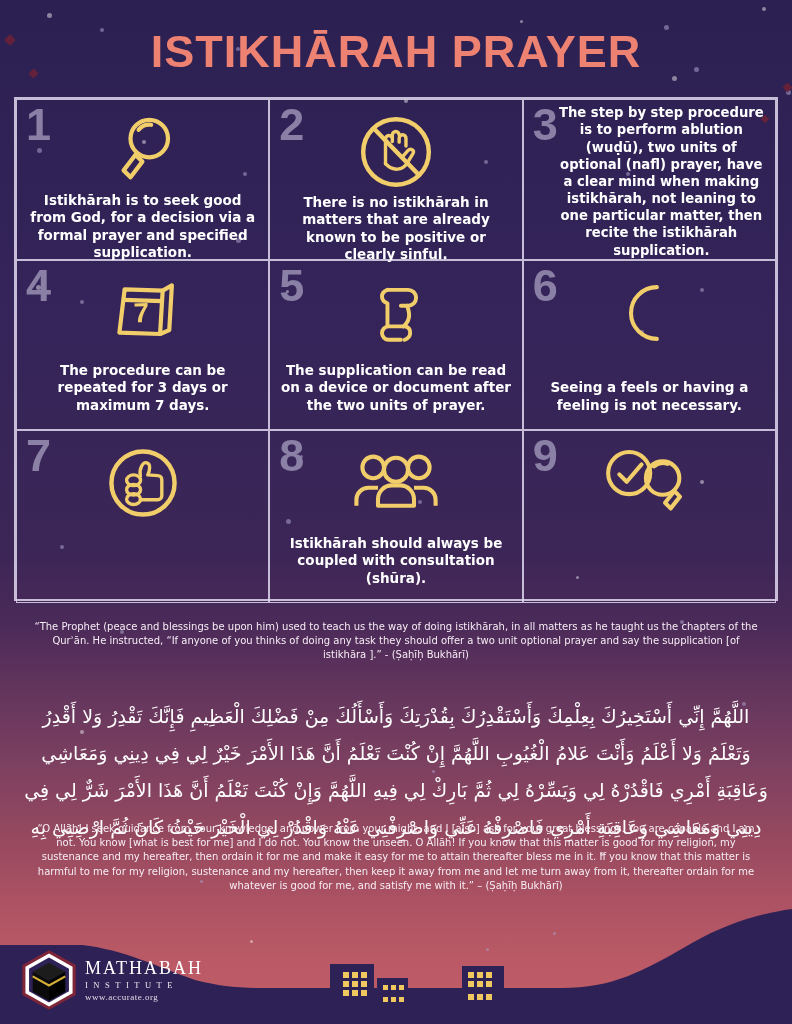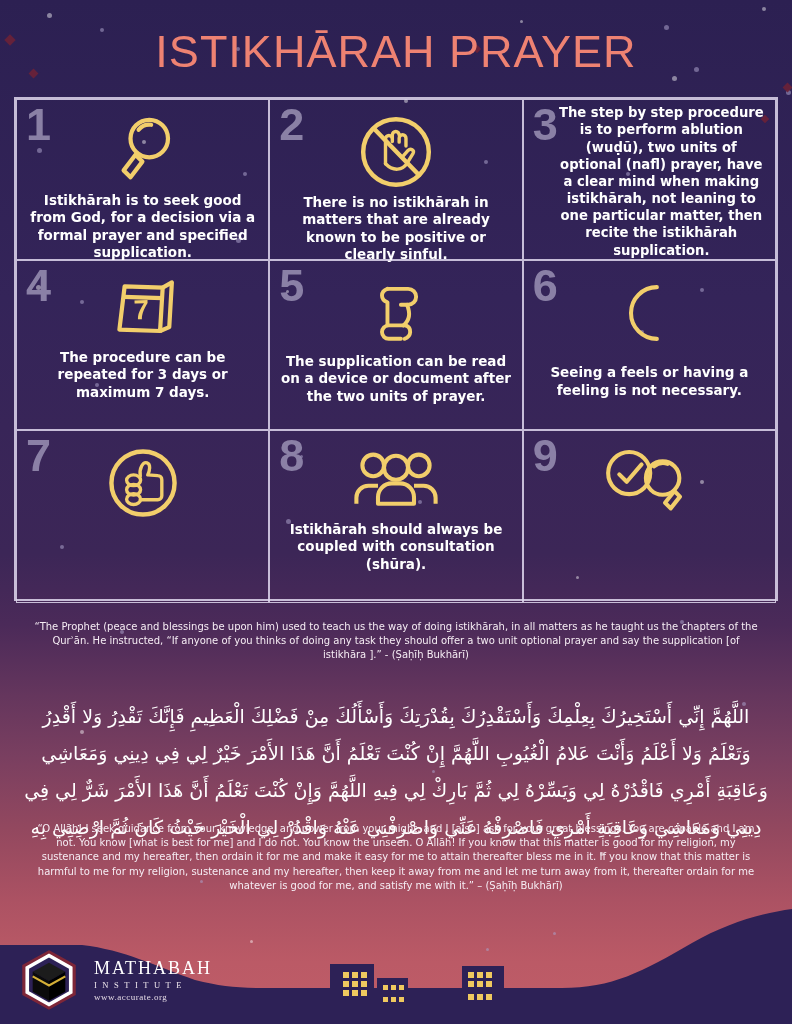--- a/index.html
+++ b/index.html
@@ -10,21 +10,21 @@
     background: linear-gradient(180deg,
       #2c2052 0%, #342459 29%, #3c2657 54%, #4b2a59 61%,
       #65365d 68%, #7a3f60 74%, #93485f 81%, #ac5263 88%,
       #bb5a66 94%, #c05d68 100%);
   }
   .star { position:absolute; border-radius:50%; pointer-events:none; }
   .diamond { position:absolute; transform:rotate(45deg); pointer-events:none; }
 
   .title {
     position:absolute; top:26px; left:0; width:792px;
-    text-align:center; font-size:45px; font-weight:400;
+    text-align:center; font-size:45px; font-weight:700;
     letter-spacing:1px; color:#ee8272; z-index:2;
   }
 
   .grid {
     position:absolute; left:14px; top:97px; width:764px; height:504px;
     display:grid; grid-template-columns:1fr 1fr 1fr;
     grid-template-rows:161px 170px 173px;
     border:2px solid rgba(224,216,238,0.85); z-index:2;
   }
   .cell {
@@ -34,21 +34,21 @@
   }
   .num {
     position:absolute; top:0px; left:9px;
     font-size:45px; font-weight:800; color:#9a91b4; opacity:0.85;
     line-height:1.1;
   }
   .icon { height:84px; display:flex; align-items:center; justify-content:center; margin-top:4px; }
   .txt {
     font-family:"DejaVu Sans", "Liberation Sans", sans-serif;
     color:#ffffff; font-weight:700; font-size:13.5px; line-height:1.28;
-    text-align:center; margin-top:auto; margin-bottom:22px; max-width:246px;
+    text-align:center; margin-top:auto; margin-bottom:7px; max-width:246px;
   }
   .cell.no-icon { justify-content:center; }
   .cell.no-icon .txt {
     margin:8px 2px 2px 26px; font-size:13.2px; line-height:1.3; max-width:230px;
   }
 
   .quote, .translation {
     position:absolute; left:30px; right:30px; z-index:2;
     font-family:"DejaVu Sans", "Liberation Sans", sans-serif;
     color:#f6edf4; font-size:10px; line-height:1.42; text-align:center;
@@ -59,21 +59,21 @@
     direction:rtl; text-align:center; color:#ffffff;
     font-family:"DejaVu Sans", sans-serif;
     font-size:19px; line-height:1.95; font-weight:400;
   }
   .translation { top:822px; }
 
   .skyline { position:absolute; left:0; bottom:0; width:792px; height:120px; z-index:3; }
 
   .logo {
     position:absolute; left:20px; top:950px; z-index:4;
-    display:flex; align-items:center; gap:16px;
+    display:flex; align-items:center; gap:7px;
   }
   .logo-text { display:flex; flex-direction:column; }
   .logo-name {
     font-family:"Liberation Serif", serif; color:#ffffff;
     font-size:18px; letter-spacing:2px; font-weight:400;
   }
   .logo-sub {
     font-family:Liberation Serif, serif; color:#f0e8ee;
     font-size:8.5px; letter-spacing:5.5px; margin-top:1px;
   }

